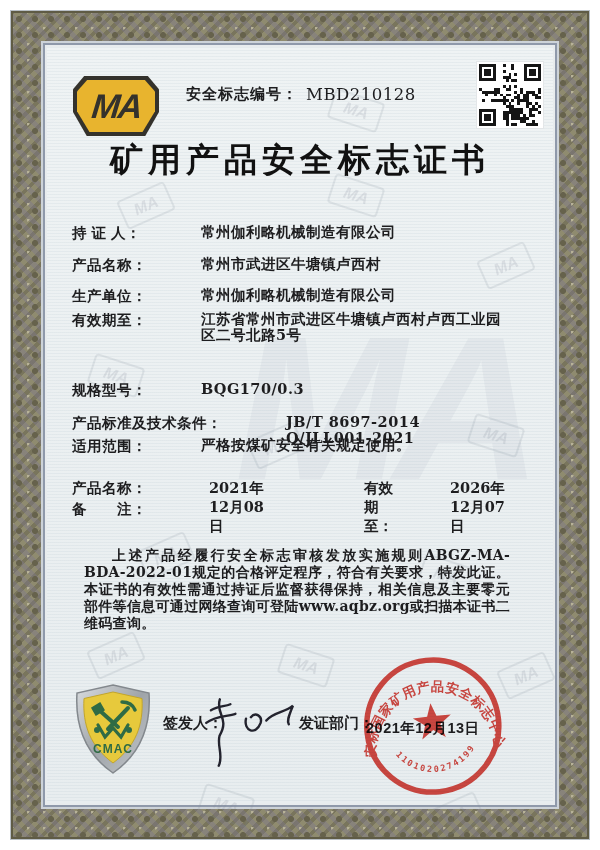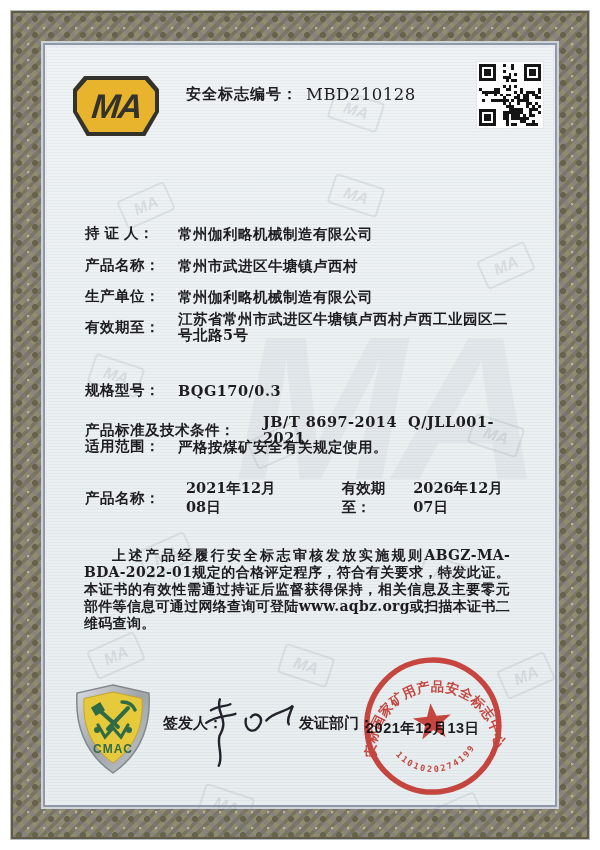--- a/index.html
+++ b/index.html
@@ -60,21 +60,21 @@
       grid-template-rows:repeat(21,1fr);grid-template-columns:repeat(21,1fr);}
   .qr-cells i{background:#151515;display:block;}
   .fp{position:absolute;width:17px;height:17px;border:3px solid #151515;box-sizing:border-box;background:#fff;}
   .fp::before{content:"";position:absolute;inset:2px;background:#151515;}
   .fp.tl{left:2px;top:2px}.fp.tr{right:2px;top:2px}.fp.bl{left:2px;bottom:2px}
 
   .title{position:absolute;left:0;right:0;top:140px;text-align:center;
       font:900 33px/1.2 "DejaVu Serif",serif;letter-spacing:5px;color:#111;}
 
   
-  .row{position:absolute;left:85px;right:85px;display:flex;align-items:center;}
+  .row{position:absolute;left:72px;right:85px;display:flex;align-items:flex-start;gap:36px;}
   .flab{flex:0 0 93px;font:700 14.5px/19px "Liberation Sans",sans-serif;letter-spacing:.5px;white-space:nowrap;}
   .fval{font:700 14.5px/16px "DejaVu Serif",serif;white-space:pre-wrap;letter-spacing:.5px;}
   .row-wide .flab{flex:0 0 178px;}
   .r1{top:224px}.r2{top:256px}.r3{top:287px}.r4{top:311px}
   .r5{top:351px}.r6{top:381px}.r7{top:414px}.r8{top:437px}
   .r-dates{top:479px}.r-remark{top:500px}
   .r-dates .dval{font:700 14.5px "DejaVu Serif",serif;margin-left:12px;}
   .r-dates .flab2{font:700 14.5px "Liberation Sans",sans-serif;margin-left:54px;}
 
   .statement{position:absolute;left:84px;width:426px;top:547px;
@@ -247,20 +247,21 @@
           <i style="grid-area: 21 / 17;"></i>
           <i style="grid-area: 21 / 18;"></i>
           <i style="grid-area: 21 / 19;"></i>
           <i style="grid-area: 21 / 20;"></i>
         </div>
       <div class="fp tl"></div>
       <div class="fp tr"></div>
       <div class="fp bl"></div>
     </div>
 
+    <div class="title">矿用产品安全标志证书</div>
 
     <div class="row r1">
       <span class="flab">持 证 人：</span>
       <span class="fval">常州伽利略机械制造有限公司</span>
     </div>
     <div class="row r2">
       <span class="flab">产品名称：</span>
       <span class="fval">常州市武进区牛塘镇卢西村</span>
     </div>
     <div class="row r3">
@@ -282,20 +283,23 @@
     <div class="row r8">
       <span class="flab">适用范围：</span>
       <span class="fval">严格按煤矿安全有关规定使用。</span>
     </div>
 
     <div class="row r-dates">
       <span class="flab">产品名称：</span>
       <span class="dval" style="margin-left:8px">2021年12月08日</span>
       <span class="flab2">有效期至：</span>
       <span class="dval">2026年12月07日</span>
+    </div>
+    <div class="row r-remark">
+      <span class="flab">备　　注：</span>
     </div>
 
     <div class="statement">上述产品经履行安全标志审核发放实施规则ABGZ-MA-BDA-2022-01规定的合格评定程序，符合有关要求，特发此证。本证书的有效性需通过持证后监督获得保持，相关信息及主要零元部件等信息可通过网络查询可登陆www.aqbz.org或扫描本证书二维码查询。</div>
 
     <svg class="cmac" width="86" height="94" viewBox="0 0 86 94">
       <defs>
         <linearGradient id="silver" x1="0" y1="0" x2="1" y2="1">
           <stop offset="0" stop-color="#d9dcdf"></stop>
             <stop offset=".5" stop-color="#9fa4a9"></stop>
             <stop offset="1" stop-color="#c4c8cc"></stop>

